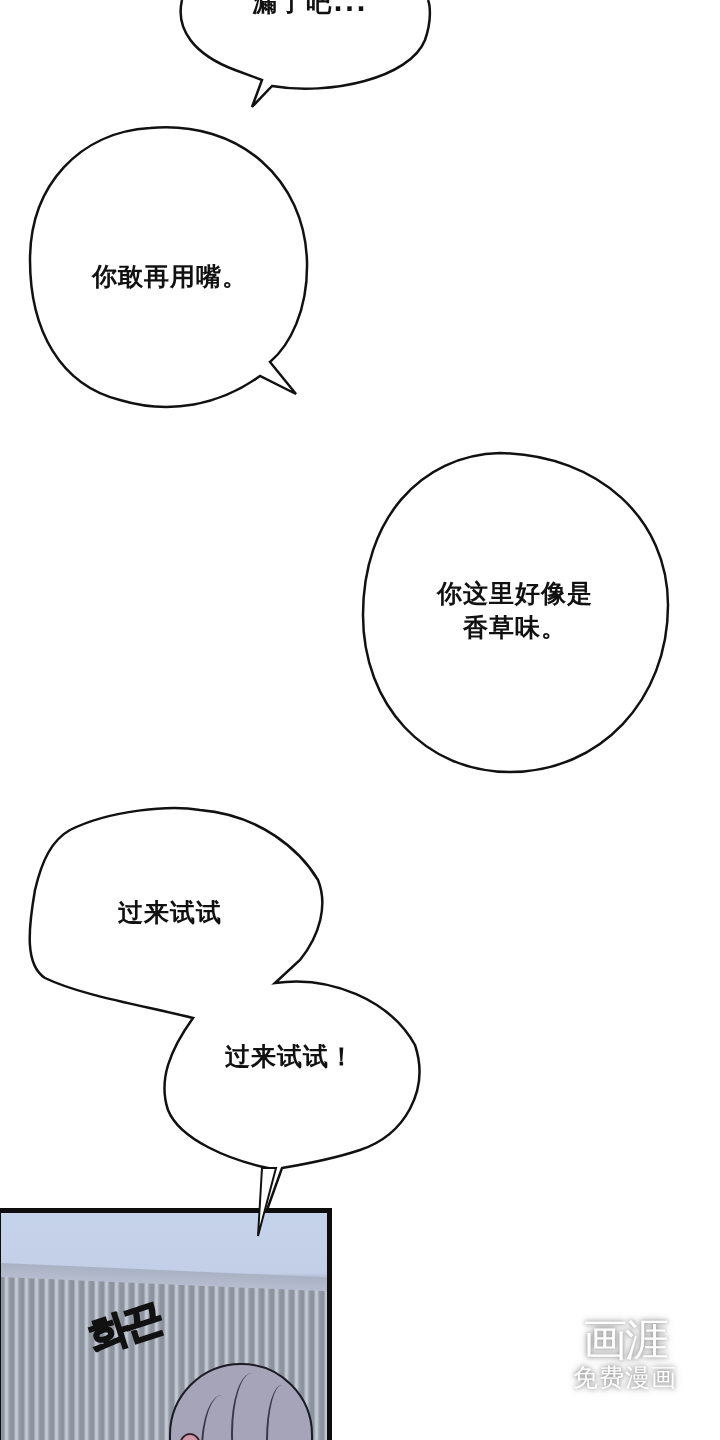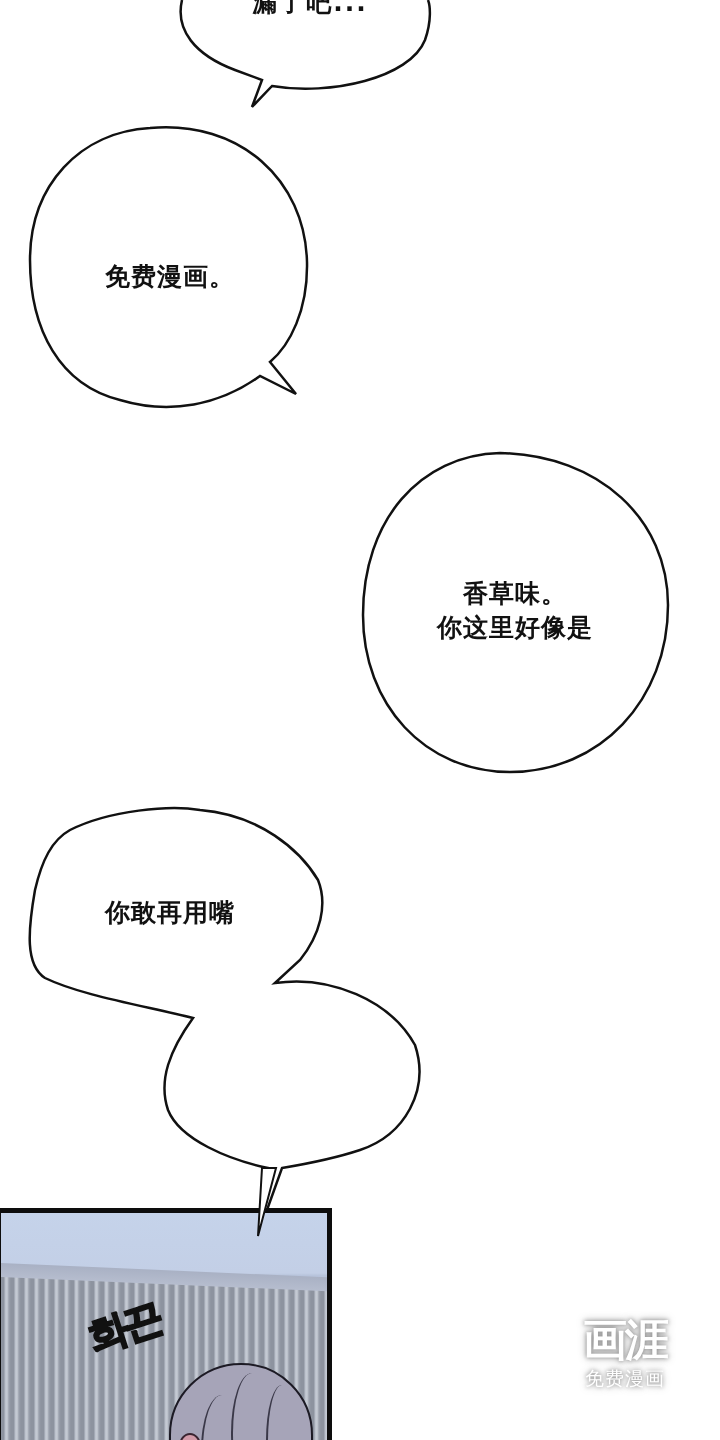--- a/index.html
+++ b/index.html
@@ -21,53 +21,54 @@
                    background: repeating-linear-gradient(90deg, #8d939f 0px, #8d939f 3px, #b9bfca 4px, #c8cdd6 6px, #9aa0ac 8px, #8d939f 10px); }
     .panel .head { position: absolute; left: 168px; top: 150px; width: 140px; height: 140px;
                    border-radius: 50% 50% 40% 40%; background: #a6a4b8; border: 2px solid #1c1a24; }
     .panel .head .strand { position: absolute; border-left: 2px solid #3a3848; border-radius: 50%; }
     .panel .ear { position: absolute; left: 178px; top: 220px; width: 18px; height: 22px; border-radius: 50%;
                   background: #d29aa8; border: 2px solid #3a2430; }
     .sfx { position: absolute; left: 88px; top: 1300px; font-size: 40px; font-weight: 700; color: #fff;
            -webkit-text-stroke: 2px #111; transform: rotate(-18deg); letter-spacing: -4px; }
     .watermark { position: absolute; left: 565px; top: 1315px; width: 120px; text-align: center; color: #fff;
                  text-shadow: 0 0 4px #888, 0 0 8px #aaa; }
-    .watermark .logo { font-size: 44px; font-weight: 700; letter-spacing: -2px; line-height: 50px; }
-    .watermark .sub { font-size: 19px; line-height: 26px; letter-spacing: 1px; }
+    .watermark .logo { font-size: 44px; font-weight: 400; letter-spacing: -2px; line-height: 50px; }
+    .watermark .sub { font-size: 25px; line-height: 26px; letter-spacing: 1px; }
   </style>
 </head>
 <body>
 
 <svg class="bubble-svg" viewBox="0 0 720 1440">
 
   <path d="M182,0 C175,30 195,55 235,70 L262,80 L252,107 L272,86 C330,96 410,78 425,40 C432,20 430,5 428,0" fill="#fff" stroke="#111" stroke-width="2.5"></path>
 
   <path d="M150,128 C240,120 305,180 307,262 C308,310 290,345 270,362 L296,394 L260,376 C220,405 170,415 120,400 C60,385 30,330 30,260 C30,185 80,132 150,128 Z" fill="#fff" stroke="#111" stroke-width="2.5"></path>
 
   <path d="M500,453 C600,455 668,520 668,605 C668,700 600,772 510,772 C425,772 363,705 363,615 C363,520 420,455 500,453 Z" fill="#fff" stroke="#111" stroke-width="2.5"></path>
 
   <path d="M70,830 C110,810 170,805 200,810 C260,815 300,850 318,880 C328,905 320,935 300,960 L275,983 C330,975 390,1000 415,1045 C430,1090 405,1135 360,1150 C330,1160 300,1165 282,1168 L258,1235 L268,1168 C230,1160 180,1140 168,1110 C158,1080 170,1050 193,1018 C140,1005 80,995 45,978 C25,965 28,930 35,890 C42,860 52,840 70,830 Z" fill="#fff" stroke="#111" stroke-width="2.5"></path>
 </svg>
 
 <div class="cut-text">漏了吧...</div>
 
 <div class="bubble-text" style="left:60px; top:260px; width:220px;">
-  <div>免费漫画。</div>
+  <div>你敢再用嘴。</div>
 </div>
 
 <div class="bubble-text" style="left:395px; top:577px; width:240px;">
+  <div>你这里好像是</div>
   <div>香草味。</div>
-  <div>你这里好像是</div>
 </div>
 
 <div class="bubble-text" style="left:55px; top:896px; width:230px;">
-  <div>你敢再用嘴</div>
+  <div>过来试试</div>
 </div>
 
 <div class="bubble-text" style="left:200px; top:1040px; width:180px;">
+  <div>过来试试！</div>
 </div>
 
 <div class="panel">
   <div class="roof"></div>
   <div class="wall"></div>
   <div class="head">
     <div class="strand" style="left:60px; top:8px; width:40px; height:120px;"></div>
     <div class="strand" style="left:30px; top:30px; width:40px; height:110px;"></div>
     <div class="strand" style="left:95px; top:20px; width:30px; height:110px;"></div>
   </div>

